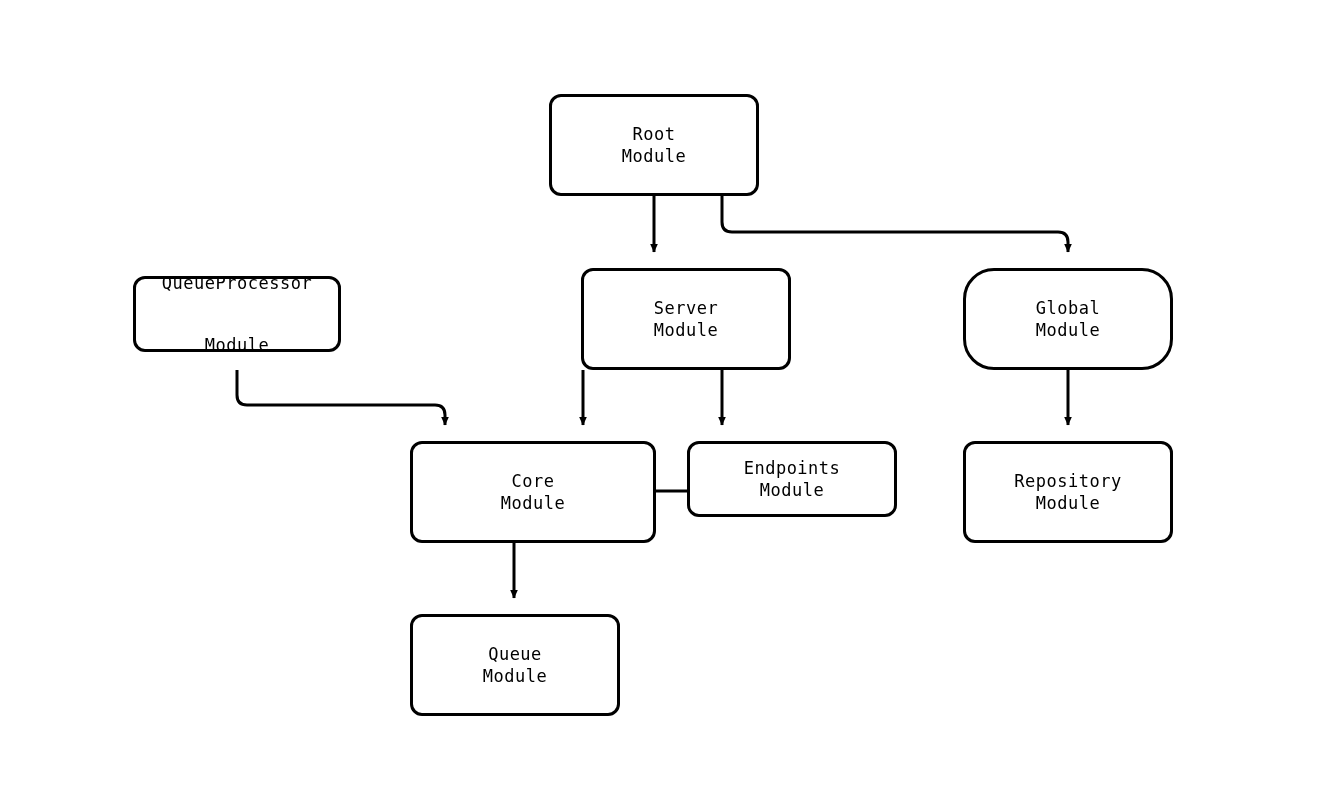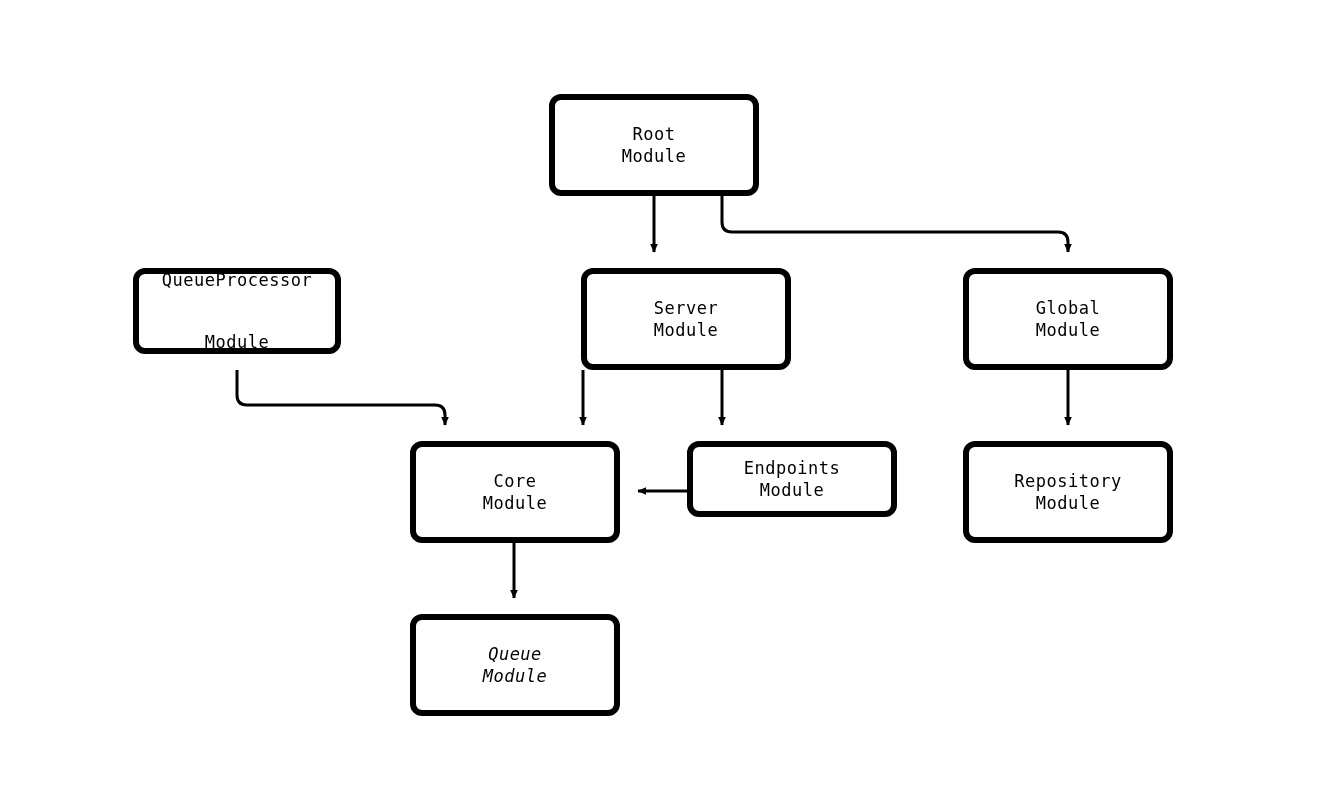--- a/index.html
+++ b/index.html
@@ -21,21 +21,21 @@
     position: absolute;
     left: 0;
     top: 0;
     width: 1337px;
     height: 809px;
   }
   .node {
     position: absolute;
     box-sizing: border-box;
     background: #ffffff;
-    border: 6px solid #701a75;
+    border: 3px solid #701a75;
     border-radius: 12px;
     display: flex;
     flex-direction: column;
     align-items: center;
     justify-content: center;
     z-index: 2;
   }
   .node-line {
     font-family: "DejaVu Sans Mono", "Liberation Mono", monospace;
     font-size: 17px;
@@ -66,43 +66,43 @@
         <path d="M 1068 370 L 1068 425" marker-end="url(#arrow-head)" stroke="#000000"></path>
         <path d="M 514 543 L 514 598" marker-end="url(#arrow-head)" stroke="#000000"></path>
       </g>
   </svg>
 
   <div id="nodes-layer">
       <div class="node" style="left: 549px; top: 94px; width: 210px; height: 102px; border-color: rgb(0, 0, 0);">
         <div class="node-line" style="color: rgb(0, 0, 0);">Root</div>
         <div class="node-line" style="color: rgb(0, 0, 0);">Module</div>
       </div>
-      <div class="node" style="left: 133px; top: 268px; width: 208px; height: 86px; border-color: rgb(0, 0, 0); gap: 40px;">
+      <div class="node" style="left: 133px; top: 276px; width: 208px; height: 76px; border-color: rgb(0, 0, 0); gap: 40px;">
         <div class="node-line" style="color: rgb(0, 0, 0);">QueueProcessor</div>
         <div class="node-line" style="color: rgb(0, 0, 0);">Module</div>
       </div>
       <div class="node" style="left: 581px; top: 268px; width: 210px; height: 102px; border-color: rgb(0, 0, 0);">
         <div class="node-line" style="color: rgb(0, 0, 0);">Server</div>
         <div class="node-line" style="color: rgb(0, 0, 0);">Module</div>
       </div>
-      <div class="node" style="left: 963px; top: 268px; width: 210px; height: 102px; border-color: rgb(0, 0, 0);">
+      <div class="node" style="left: 963px; top: 268px; width: 210px; height: 102px; border-color: rgb(0, 0, 0); border-radius: 31px;">
         <div class="node-line" style="color: rgb(0, 0, 0);">Global</div>
         <div class="node-line" style="color: rgb(0, 0, 0);">Module</div>
       </div>
-      <div class="node" style="left: 410px; top: 441px; width: 210px; height: 102px; border-color: rgb(0, 0, 0);">
+      <div class="node" style="left: 410px; top: 441px; width: 246px; height: 102px; border-color: rgb(0, 0, 0);">
         <div class="node-line" style="color: rgb(0, 0, 0);">Core</div>
         <div class="node-line" style="color: rgb(0, 0, 0);">Module</div>
       </div>
       <div class="node" style="left: 687px; top: 441px; width: 210px; height: 76px; border-color: rgb(0, 0, 0);">
         <div class="node-line" style="color: rgb(0, 0, 0);">Endpoints</div>
         <div class="node-line" style="color: rgb(0, 0, 0);">Module</div>
       </div>
       <div class="node" style="left: 963px; top: 441px; width: 210px; height: 102px; border-color: rgb(0, 0, 0);">
         <div class="node-line" style="color: rgb(0, 0, 0);">Repository</div>
         <div class="node-line" style="color: rgb(0, 0, 0);">Module</div>
       </div>
-      <div class="node" style="left: 410px; top: 614px; width: 210px; height: 102px; border-color: rgb(0, 0, 0); font-style: italic;">
+      <div class="node" style="left: 410px; top: 614px; width: 210px; height: 102px; border-color: rgb(0, 0, 0);">
         <div class="node-line" style="color: rgb(0, 0, 0);">Queue</div>
         <div class="node-line" style="color: rgb(0, 0, 0);">Module</div>
       </div>
     </div>
 
 </div>
 
 </body></html>

